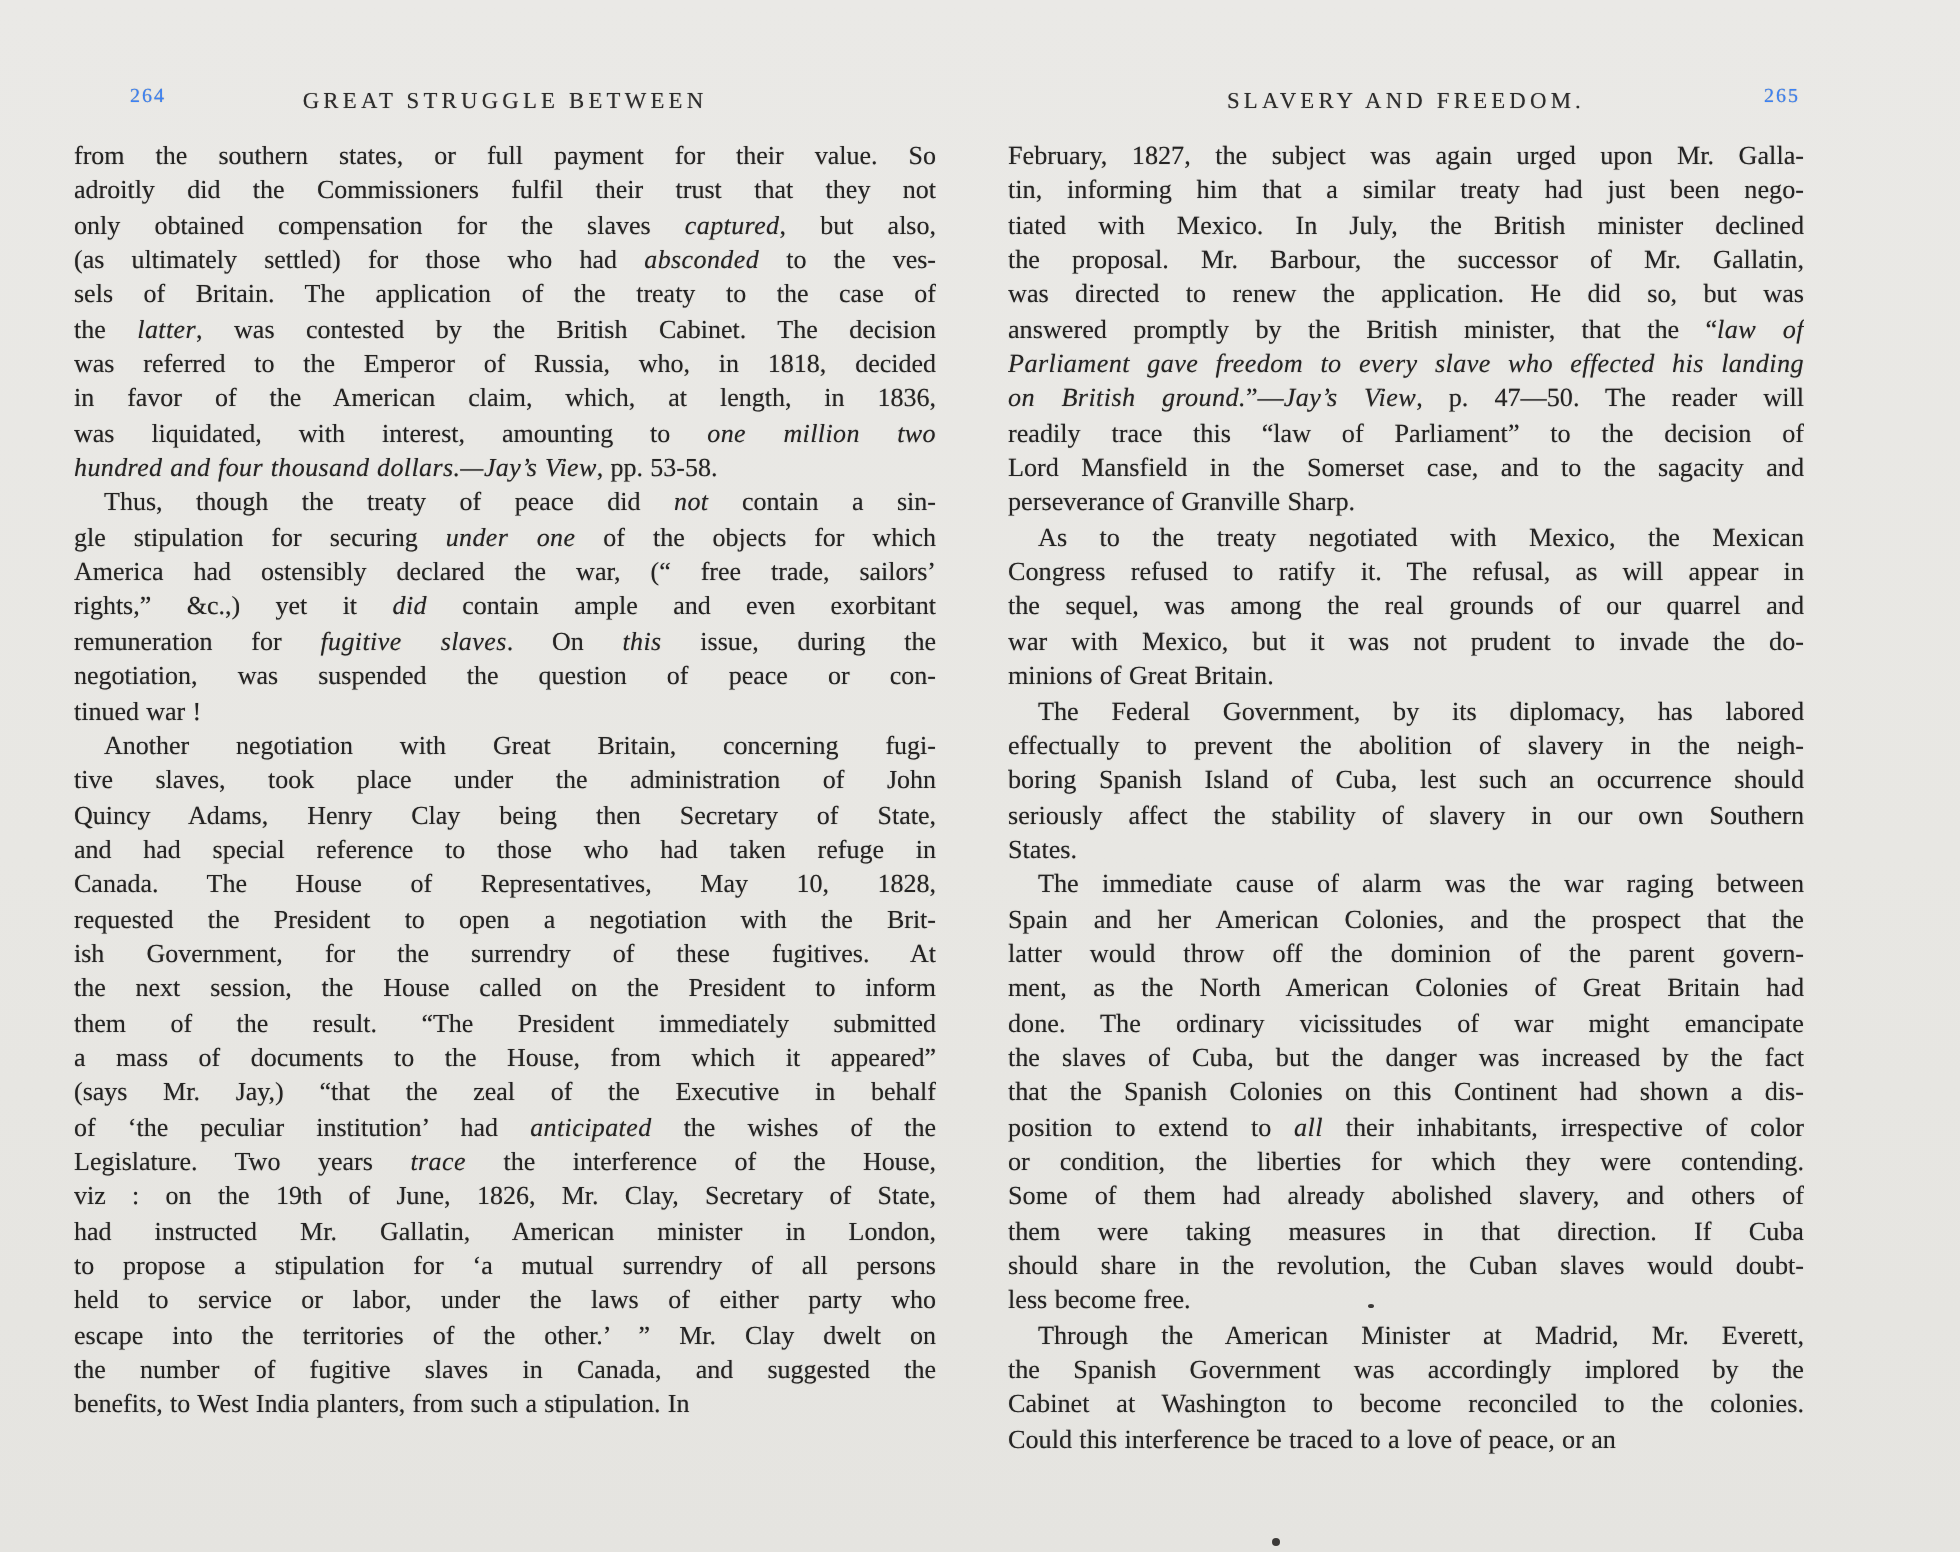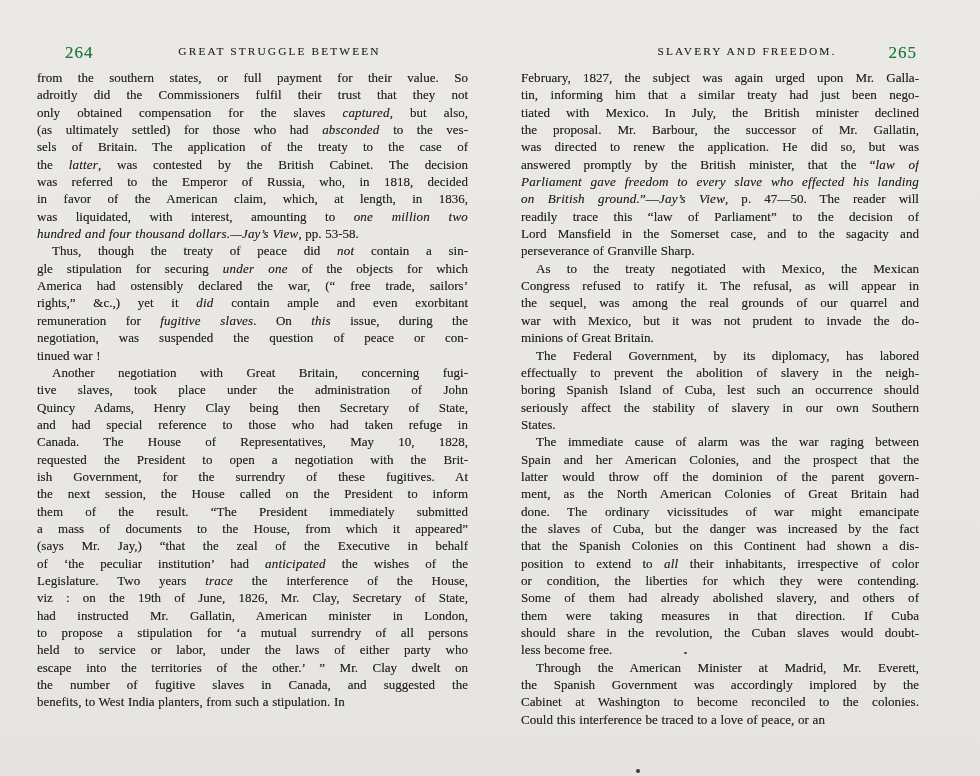--- a/index.html
+++ b/index.html
@@ -3,30 +3,30 @@
 <meta charset="utf-8">
 <style>
   html,body{margin:0;padding:0;}
   body{
     width:980px;height:776px;overflow:hidden;position:relative;
     background:linear-gradient(180deg,#eae9e6 0%,#e8e7e3 55%,#e5e4e0 100%);
     font-family:"Liberation Serif","DejaVu Serif",serif;
   }
   .page{position:absolute;top:44px;}
   .page.left{left:37px;width:431px;}
-  .page.right{left:521px;width:398px;}
+  .page.right{left:504px;width:398px;}
   .pg-header{position:relative;height:16px;margin-bottom:9px;color:#2b2b2b;}
   .running-head{
     position:absolute;left:50%;transform:translateX(-50%);top:1px;
     font-size:11.4px;letter-spacing:2.1px;white-space:nowrap;
-    color:#2e2d2c;text-shadow:0 0 .5px rgba(40,40,40,.45);margin-left:27px;
+    color:#2e2d2c;text-shadow:0 0 .5px rgba(40,40,40,.45);
   }
   .folio{
-    position:absolute;top:-1px;font-size:17px;letter-spacing:1px;
-    color:#15803d;text-shadow:0 0 .5px rgba(40,40,40,.45);
+    position:absolute;top:-1px;font-size:10px;letter-spacing:1px;
+    color:#3b82f6;text-shadow:0 0 .5px rgba(40,40,40,.45);
   }
   .page.left .folio{left:28px;}
   .page.right .folio{right:2px;}
   .body-text{
     color:#252423;text-shadow:0 0 .55px rgba(45,42,40,.5);
     word-spacing:.4px;
   }
   .page.left .body-text{font-size:13px;line-height:17.35px;}
   .page.right .body-text{font-size:13.1px;line-height:17.35px;}
   .paragraph{margin:0;}

